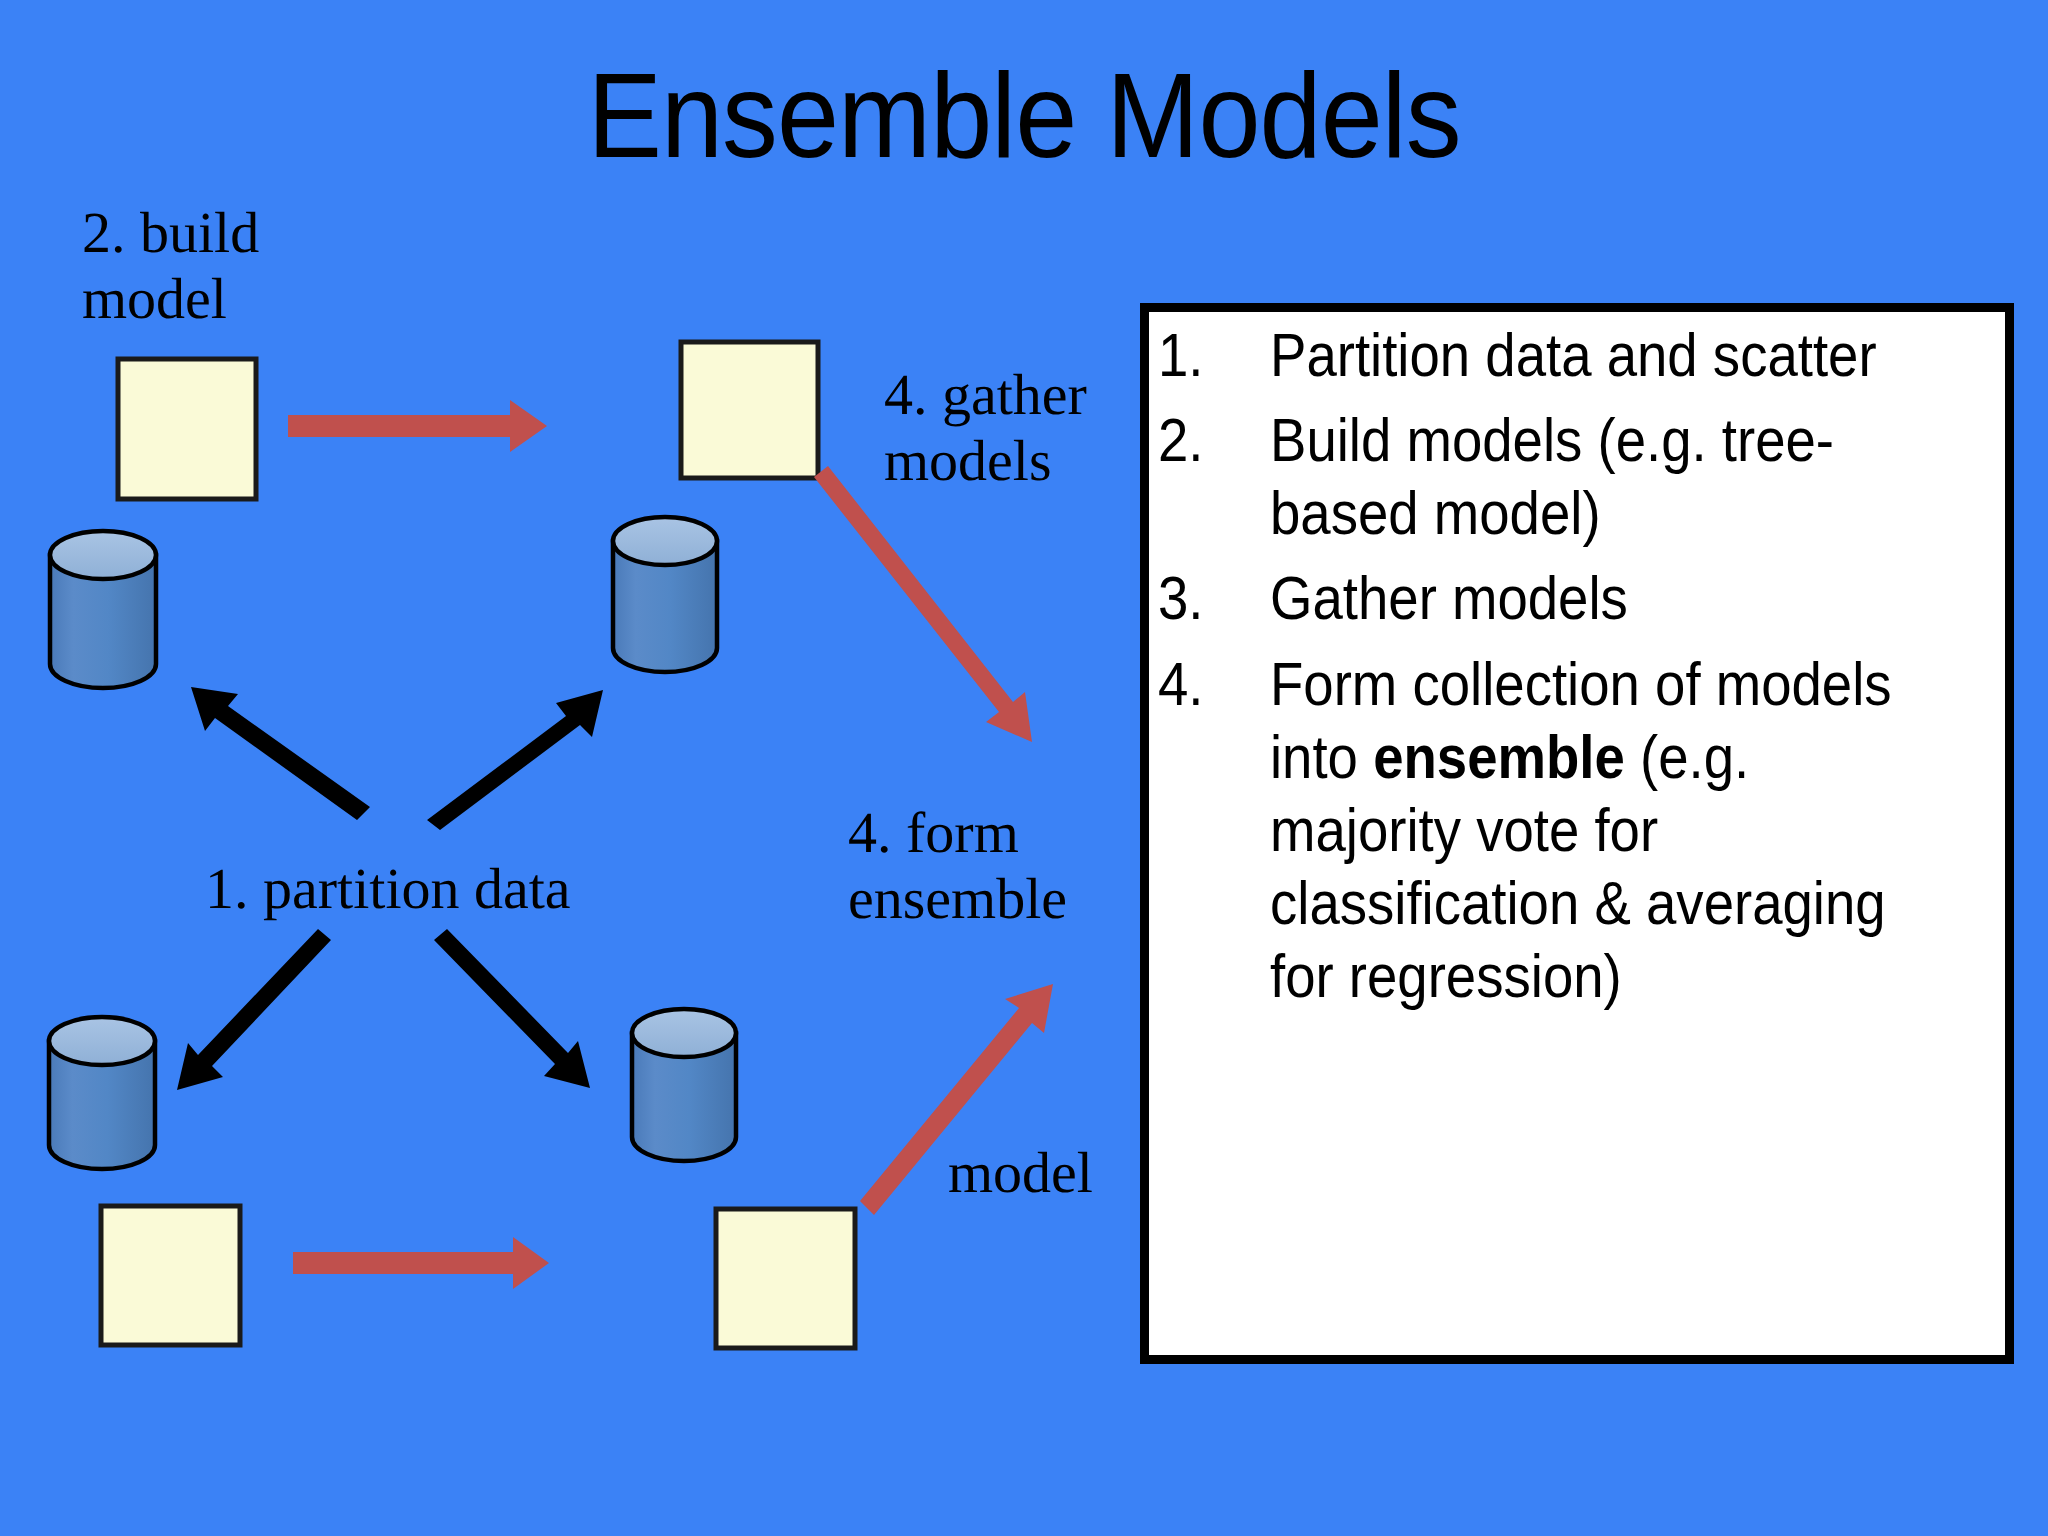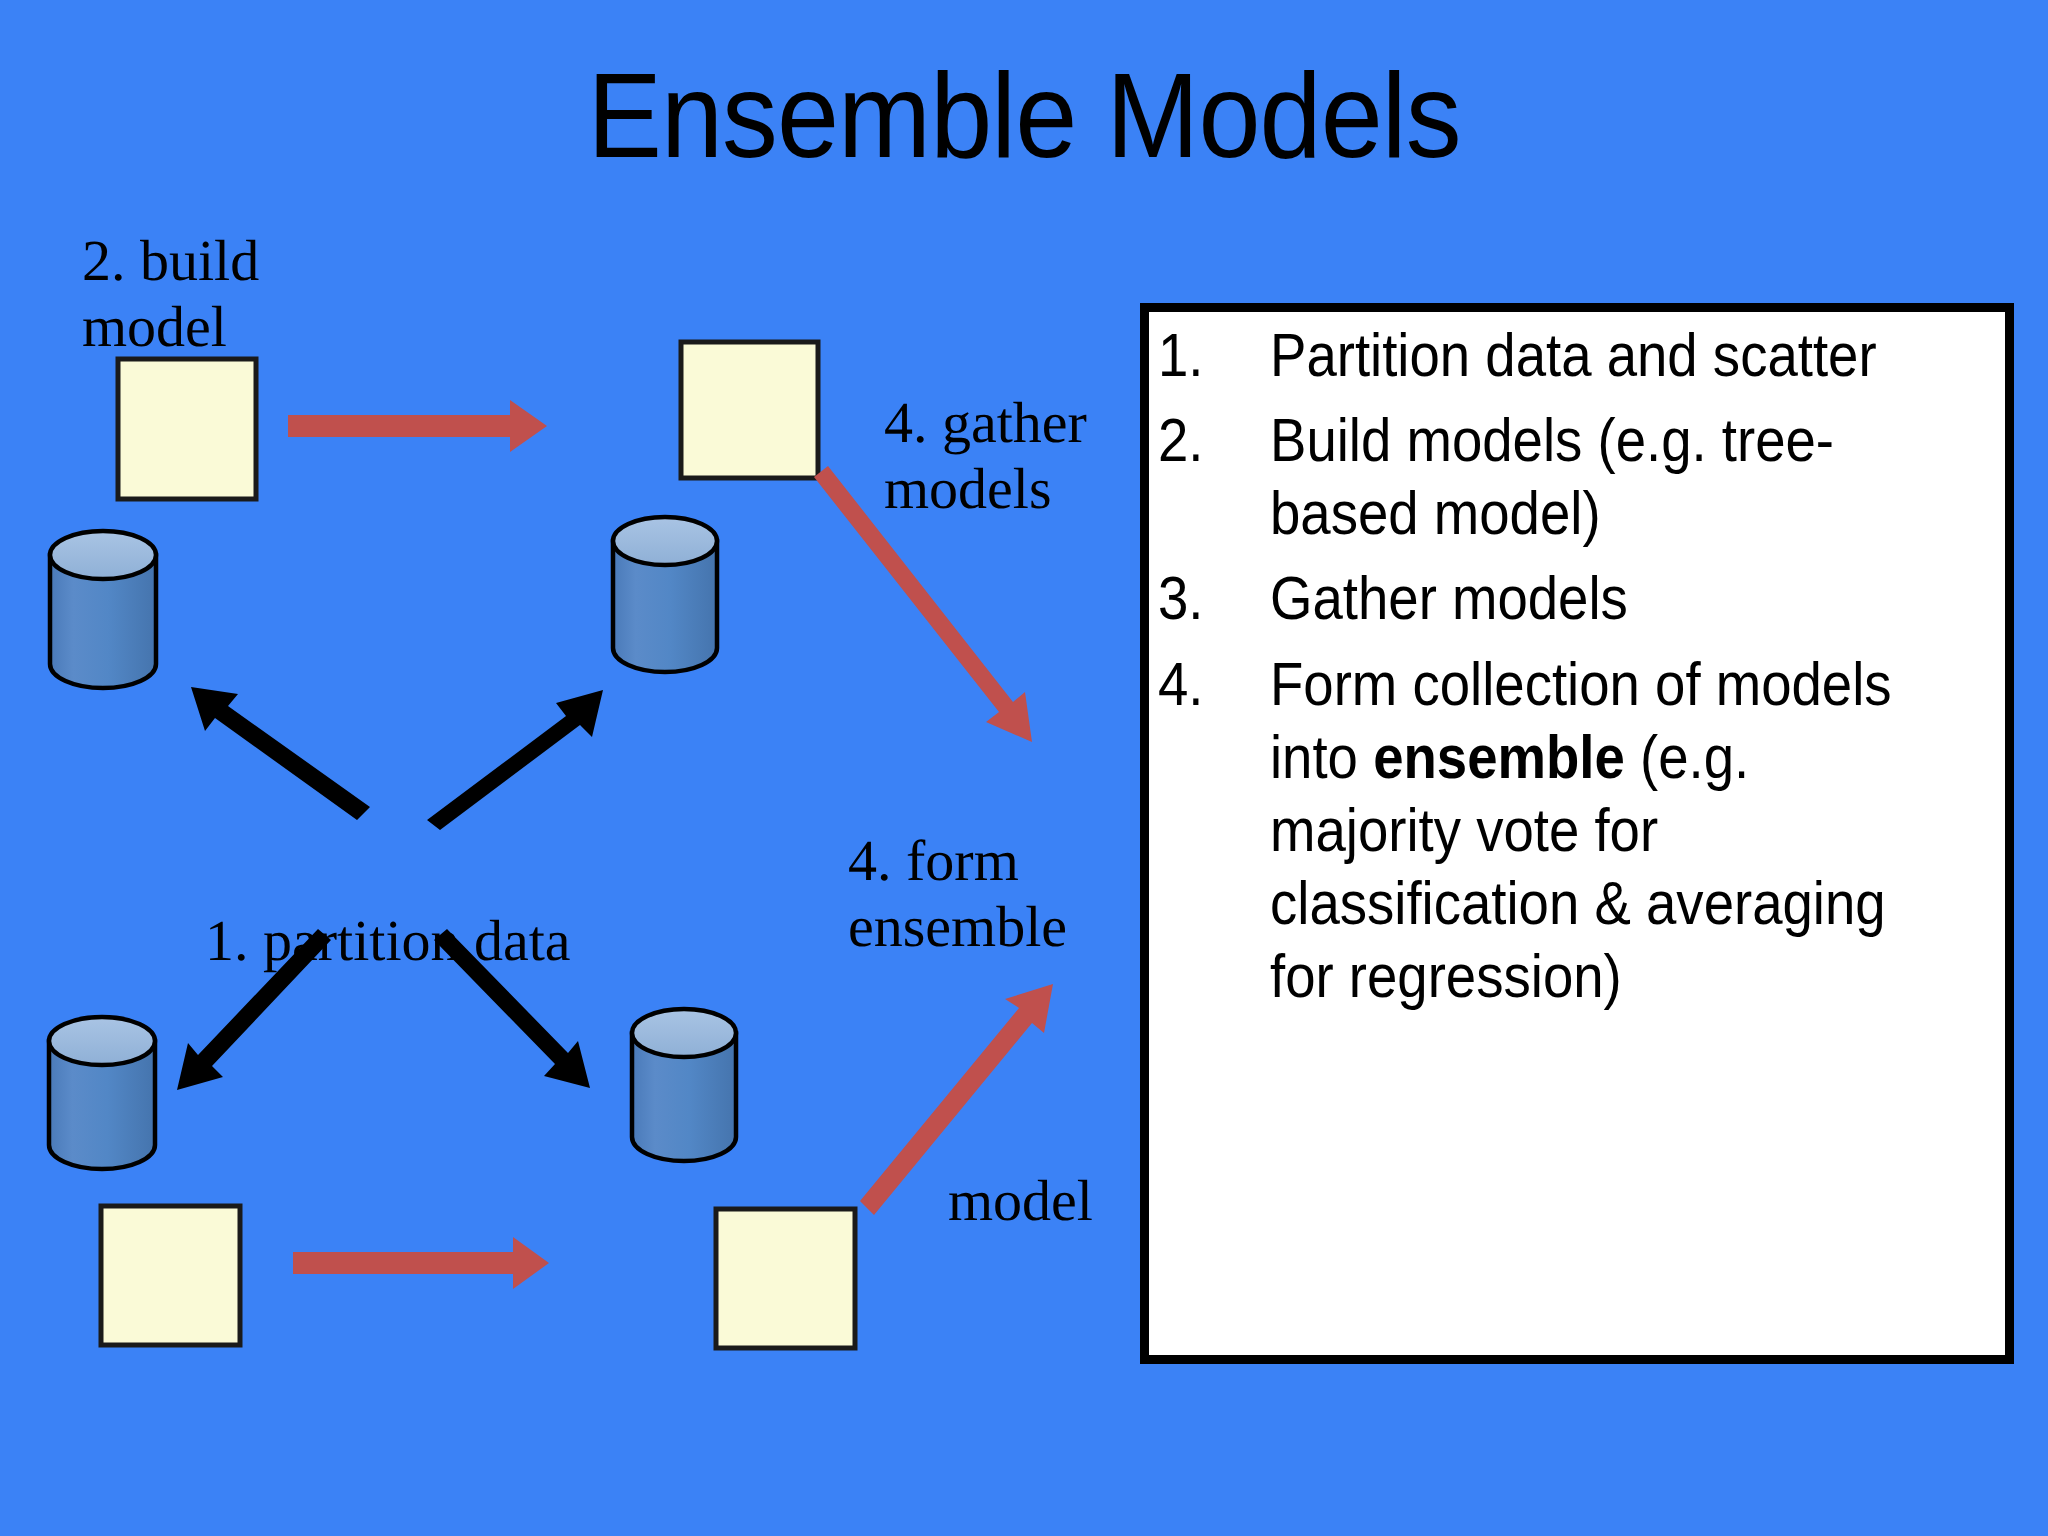--- a/index.html
+++ b/index.html
@@ -42,25 +42,24 @@
 
   
   .dlabel {
     position: absolute;
     font-family: "Liberation Serif", "DejaVu Serif", serif;
     font-size: 58px;
     line-height: 1.13;
     color: #000000;
     white-space: pre-line;
     text-rendering: geometricPrecision;
-    margin-top: 28px;
   }
   #label-build-model   { left: 82px;  top: 200px; }
   #label-gather-models { left: 884px; top: 362px; }
-  #label-partition     { left: 205px; top: 880px; white-space: nowrap; }
+  #label-partition     { left: 205px; top: 856px; white-space: nowrap; }
   #label-form-ensemble { left: 848px; top: 800px; }
   #label-model         { left: 948px; top: 1140px; white-space: nowrap; }
 
   
   .instr-box {
     position: absolute;
     left: 1140px;
     top: 303px;
     width: 874px;
     height: 1061px;

